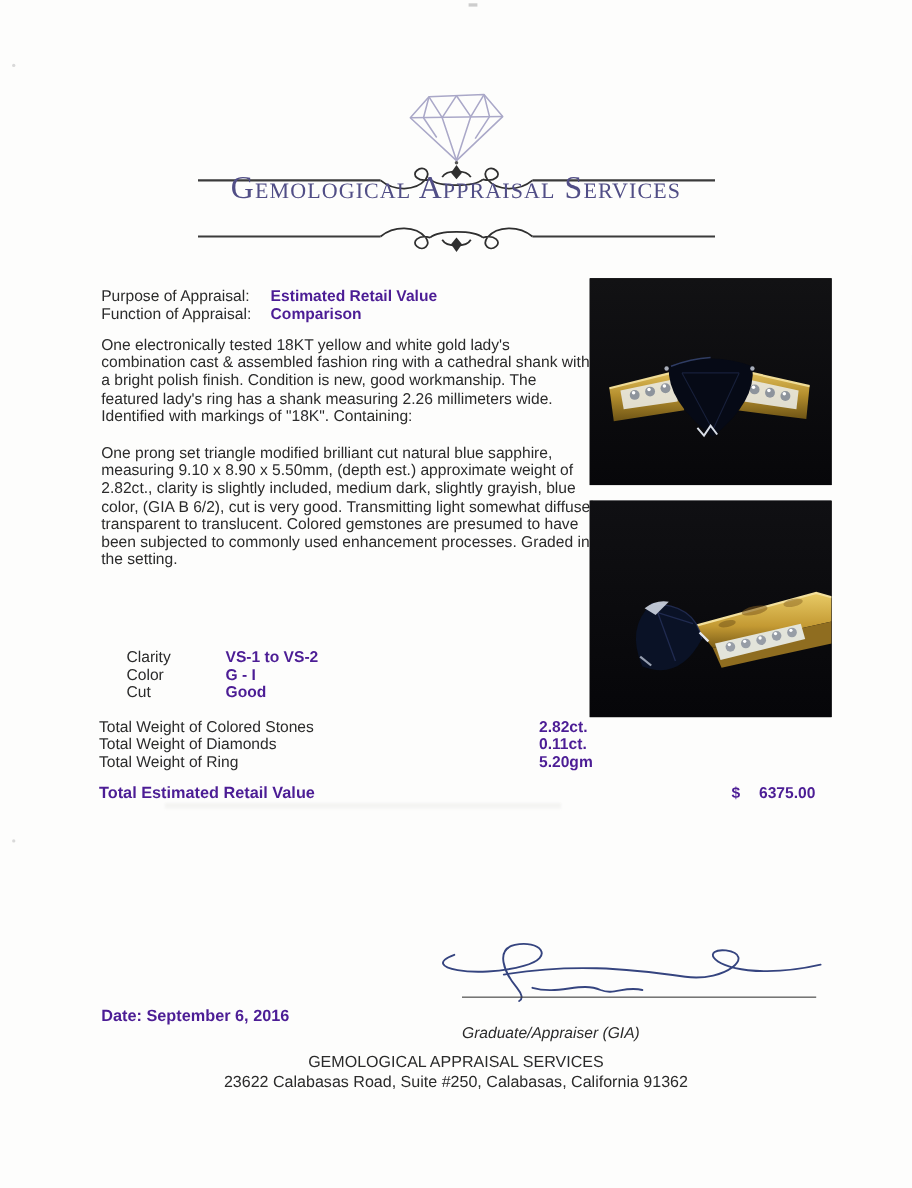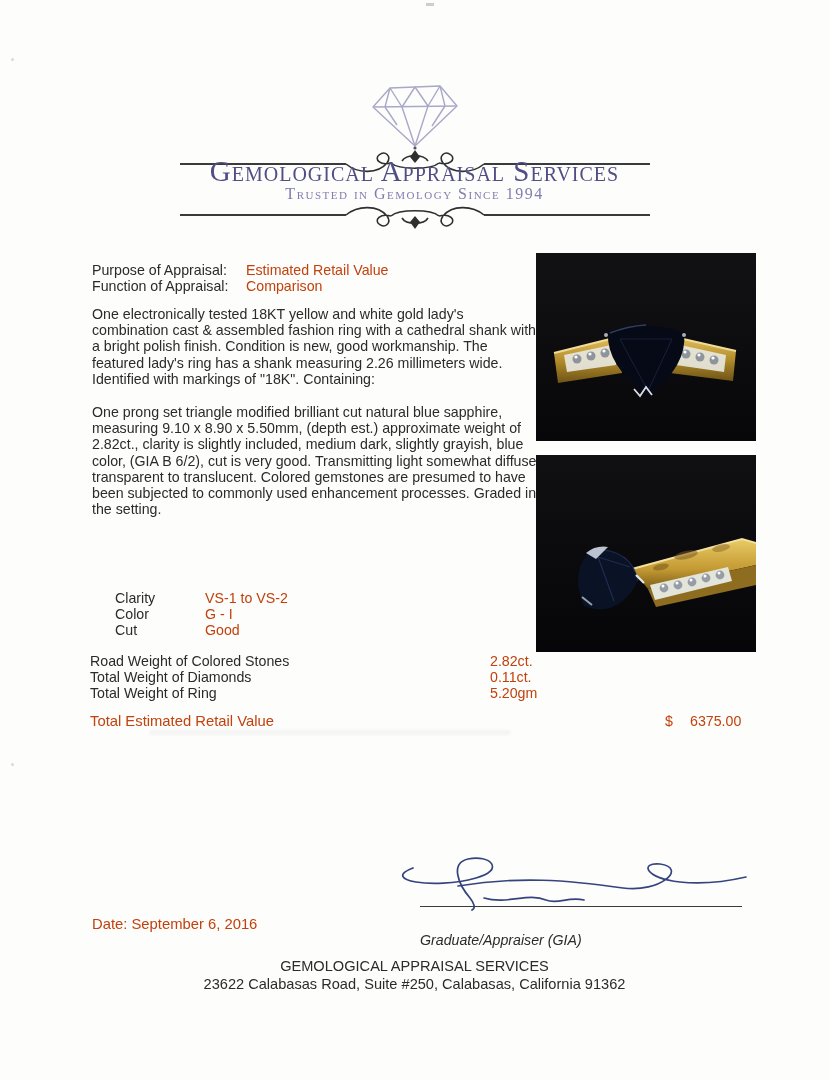--- a/index.html
+++ b/index.html
@@ -15,21 +15,21 @@
     font-family:"Liberation Serif", serif;font-variant:small-caps;
     font-size:29px;letter-spacing:1px;color:#514e86;line-height:28px;
   }
   .brand-tagline{
     left:0;top:185px;width:829px;text-align:center;
     font-family:"Liberation Serif", serif;font-variant:small-caps;
     font-size:16px;letter-spacing:1.5px;color:#807daf;line-height:18px;
   }
   
   .t{font-size:14.2px;line-height:16.2px;}
-  .b{font-weight:normal;color:#c2410c;}
+  .b{font-weight:bold;color:#4c1d95;}
   .para{left:92px;width:450px;}
   .label-col{left:92px;}
   .val-col{left:246px;}
   .grade-label{left:115px;}
   .grade-val{left:205px;}
   .tot-label{left:90px;}
   .tot-val{left:490px;}
   .italic{font-style:italic;}
   
   .photo{background:#0b0b0d;box-shadow:0 0 0 1px #1a1a1a inset;}
@@ -65,21 +65,20 @@
     <g stroke="#2f2f2f" fill="none" stroke-width="1.6">
       <path d="M166 16 C178 26 198 26 207 15 C212 8 205 2 199 7 C194 11 200 18 211 15"></path>
       <path d="M304 16 C292 26 272 26 263 15 C258 8 265 2 271 7 C276 11 270 18 259 15"></path>
       <path d="M211 15 C219 22 251 22 259 15"></path>
       <path d="M222 13 C226 6 244 6 248 13"></path>
     </g>
     <path d="M235 2 L240 9 L235 15 L230 9 Z" fill="#2f2f2f"></path>
   </svg>
 
   <div class="abs brand-title">Gemological Appraisal Services</div>
-  <div class="abs brand-tagline">Trusted in Gemology Since 1994</div>
 
   <svg class="abs" style="left:180px;top:203px;transform:scaleY(-1);" width="470" height="28" viewBox="0 0 470 28">
     <g stroke="#3b3b3b" fill="none" stroke-width="2">
         <path d="M0 16 H166 M304 16 H470"></path>
       </g>
     <g stroke="#2f2f2f" fill="none" stroke-width="1.6">
       <path d="M166 16 C178 26 198 26 207 15 C212 8 205 2 199 7 C194 11 200 18 211 15"></path>
       <path d="M304 16 C292 26 272 26 263 15 C258 8 265 2 271 7 C276 11 270 18 259 15"></path>
       <path d="M211 15 C219 22 251 22 259 15"></path>
       <path d="M222 13 C226 6 244 6 248 13"></path>
@@ -95,21 +94,21 @@
   <div class="abs t para" style="top:306px;">One electronically tested 18KT yellow and white gold lady's combination cast &amp; assembled fashion ring with a cathedral shank with a bright polish finish. Condition is new, good workmanship. The featured lady's ring has a shank measuring 2.26 millimeters wide. Identified with markings of "18K".  Containing:</div>
   <div class="abs t para" style="top:404px;width:462px;">One prong set triangle modified brilliant cut natural blue sapphire, measuring 9.10 x 8.90 x 5.50mm, (depth est.) approximate weight of 2.82ct., clarity is slightly included, medium dark, slightly grayish, blue color, (GIA B 6/2), cut is very good. Transmitting light somewhat diffusely, transparent to translucent. Colored gemstones are presumed to have been subjected to commonly used enhancement processes. Graded in the setting.</div>
 
   <div class="abs t grade-label" style="top:590px;">Clarity</div>
   <div class="abs t grade-val b" style="top:590px;">VS-1 to VS-2</div>
   <div class="abs t grade-label" style="top:606px;">Color</div>
   <div class="abs t grade-val b" style="top:606px;">G - I</div>
   <div class="abs t grade-label" style="top:622px;">Cut</div>
   <div class="abs t grade-val b" style="top:622px;">Good</div>
 
-  <div class="abs t tot-label" style="top:653px;">Road Weight of Colored Stones</div>
+  <div class="abs t tot-label" style="top:653px;">Total Weight of Colored Stones</div>
   <div class="abs t tot-val b" style="top:653px;">2.82ct.</div>
   <div class="abs t tot-label" style="top:669px;">Total Weight of Diamonds</div>
   <div class="abs t tot-val b" style="top:669px;">0.11ct.</div>
   <div class="abs t tot-label" style="top:685px;">Total Weight of Ring</div>
   <div class="abs t tot-val b" style="top:685px;">5.20gm</div>
 
   <div class="abs t b" style="left:90px;top:713px;font-size:14.8px;">Total Estimated Retail Value</div>
   <div class="abs t b" style="left:665px;top:713px;">$</div>
   <div class="abs t b" style="left:690px;top:713px;">6375.00</div>
 

